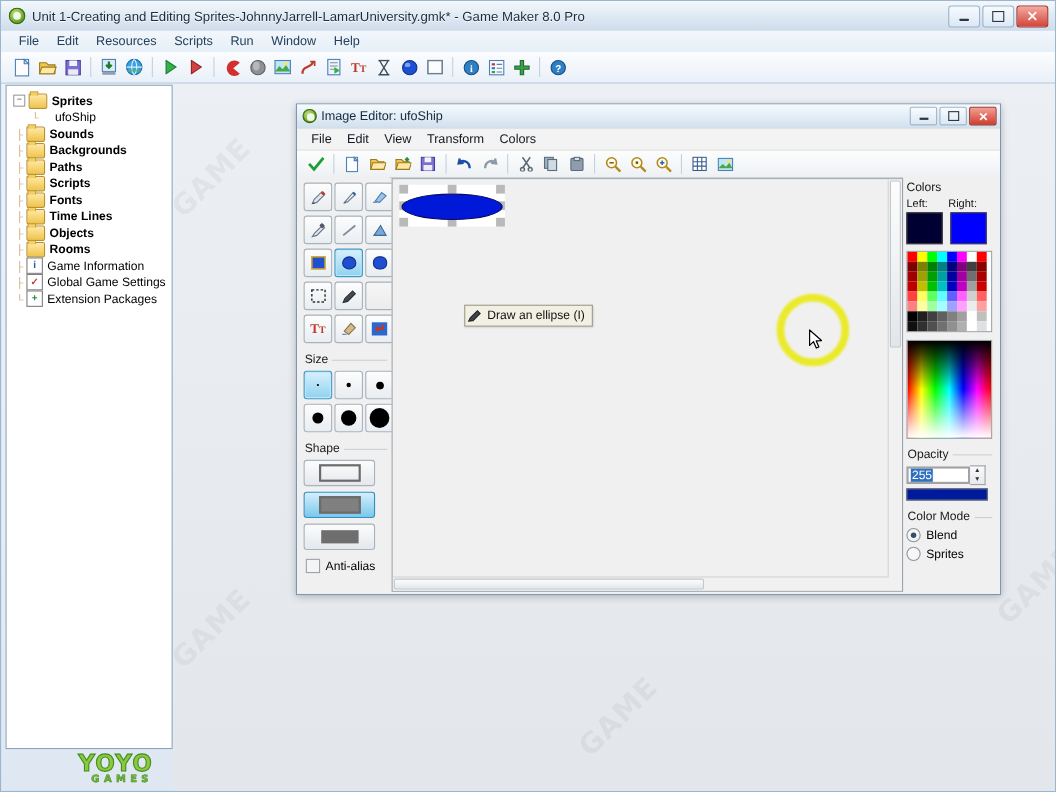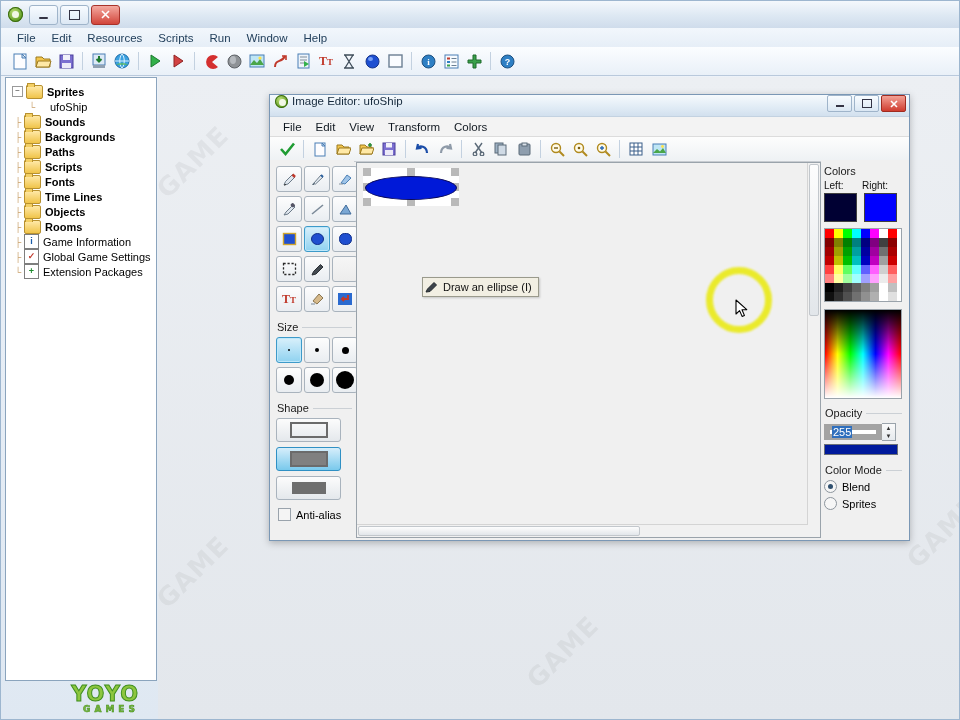--- a/index.html
+++ b/index.html
@@ -119,21 +119,21 @@
   }
 
   
   .ie{
     position:absolute;left:111px;top:17px;width:641px;height:447px;
     background:#f0f0f0;border:1px solid #7a97b5;box-sizing:border-box;
     box-shadow:0 2px 7px rgba(0,0,0,.25);
   }
   .ie-title{
     height:21px;background:linear-gradient(#f6fafd,#e0ebf5 60%,#d2e0ee);
-    display:flex;align-items:flex-start;border-bottom:1px solid #c3d2e1;
+    display:flex;align-items:center;border-bottom:1px solid #c3d2e1;
   }
   .ie-title .ie-ico{margin:0 4px 0 5px;}
   .ie-title .ttxt{font-size:11.5px;color:#15293c;flex:1 1 auto;white-space:nowrap;}
   .ie-winbtns{display:flex;gap:2px;margin-right:3px;}
   .ie-winbtn{
     width:23px;height:15px;border:1px solid #9fb4ca;border-radius:2px;
     background:linear-gradient(#f9fcff,#dae7f3);
     display:flex;align-items:center;justify-content:center;
   }
   .ie-winbtn.close{background:linear-gradient(#f3a195,#cf3c2f);border-color:#a02b20;color:#fff;font-size:10px;font-weight:bold;}
@@ -202,21 +202,21 @@
   .sw{width:31px;height:27px;border:1px solid #404040;}
   .pal-grid{display:grid;grid-template-columns:repeat(8,9px);grid-auto-rows:9px;
             border:1px solid #9aa3ab;width:76px;margin-top:6px;background:#fff;}
   .pal-grid div{width:9px;height:9px;}
   .hue-box{width:76px;height:88px;border:1px solid #9aa3ab;margin-top:7px;position:relative;overflow:hidden;}
   .hue-h{position:absolute;inset:0;
      background:linear-gradient(90deg,#f00,#ff0 16.6%,#0f0 33.3%,#0ff 50%,#00f 66.6%,#f0f 83.3%,#f00);}
   .hue-v{position:absolute;inset:0;
      background:linear-gradient(#000,rgba(0,0,0,0) 50%,rgba(255,255,255,0) 50%,#fff);}
   .opa-input{
-    width:58px;height:16px;border:6px solid #a3a3a3;background:#fff;
+    width:58px;height:16px;border:2px solid #a3a3a3;background:#fff;
     display:flex;align-items:center;padding-left:2px;box-sizing:border-box;
   }
   .opa-val{background:#2f6fbd;color:#fff;font-size:11px;padding:0 1px;}
   .spin{width:13px;height:16px;border:1px solid #9aa3ab;border-left:none;
         display:flex;flex-direction:column;background:linear-gradient(#fafafa,#e6eaee);}
   .spin div{flex:1;display:flex;align-items:center;justify-content:center;font-size:6px;color:#333;}
   .opa-bar{width:72px;height:9px;background:#001a9c;border:1px solid #6b7078;margin-top:3px;}
   .radio-row{display:flex;align-items:center;gap:5px;margin-top:4px;}
   .radio{width:11px;height:11px;border-radius:50%;border:1px solid #8d959d;background:#f6f6f6;position:relative;}
   .radio.on:after{content:"";position:absolute;left:2.5px;top:2.5px;width:5px;height:5px;border-radius:50%;background:#30506f;}
@@ -240,20 +240,21 @@
 </style>
 </head>
 <body>
 
 <div class="app">
 
   <div class="titlebar">
     <div class="tb-ico">
       <div class="gm-gear"></div>
     </div>
+    <div class="tb-title">Unit 1-Creating and Editing Sprites-JohnnyJarrell-LamarUniversity.gmk* - Game Maker 8.0 Pro</div>
     <div class="winbtns">
       <div class="winbtn">
           <div class="wb-min"></div>
         </div>
       <div class="winbtn">
           <div class="wb-max"></div>
         </div>
       <div class="winbtn close">
         <svg width="9" height="9" viewBox="0 0 9 9">
             <path d="M1 1 L8 8 M8 1 L1 8" stroke="#fff" stroke-width="1.6"></path>

